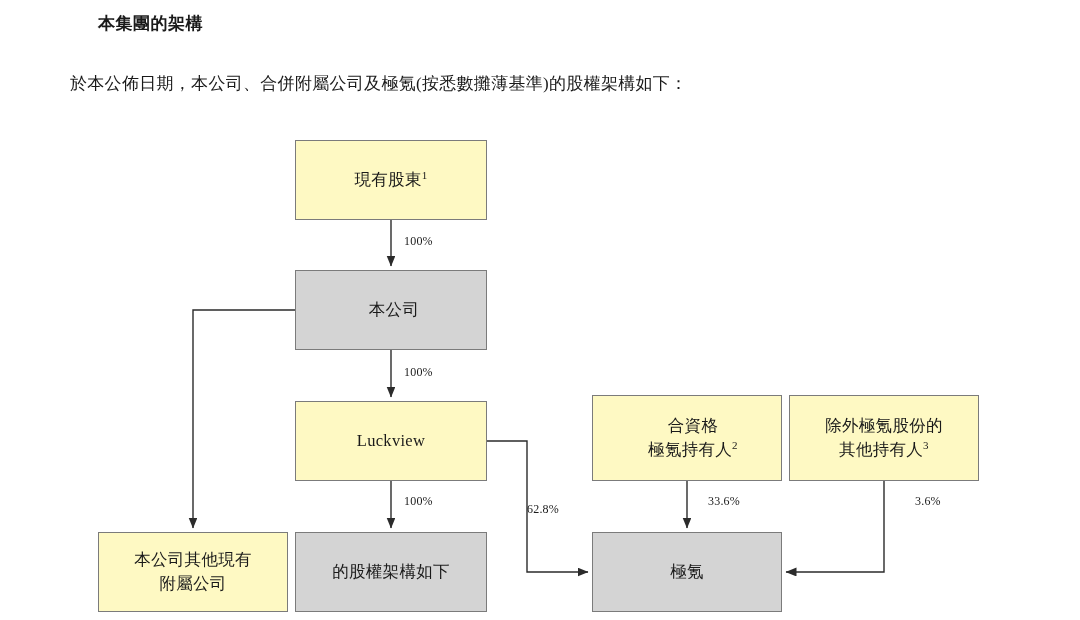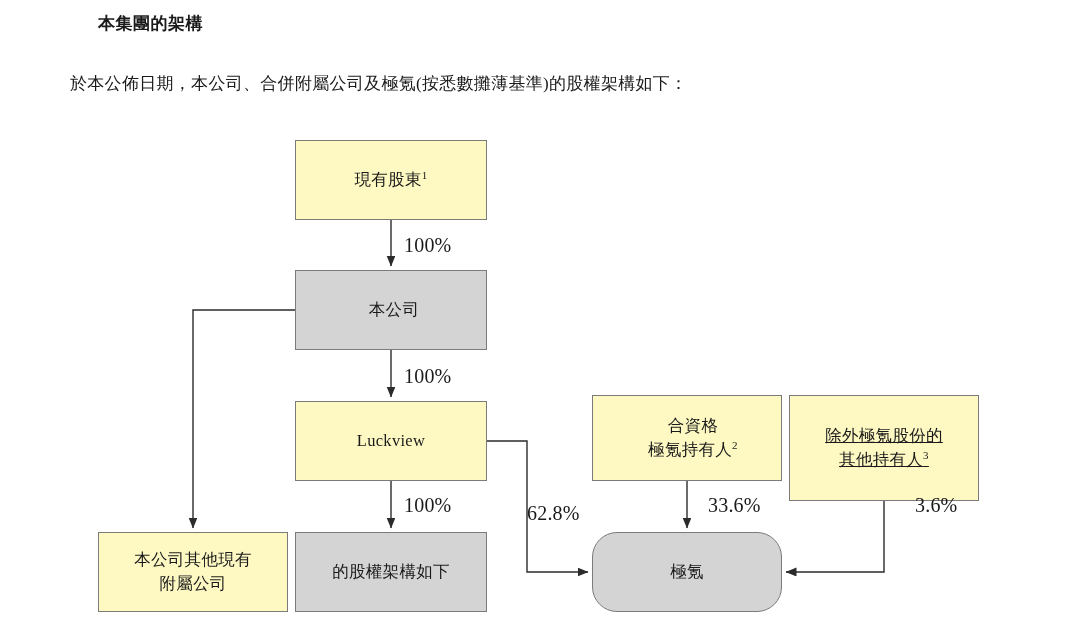--- a/index.html
+++ b/index.html
@@ -59,21 +59,21 @@
   .node.shaded {
     background: #d4d4d4;
   }
   .node .sup {
     font-size: 11px;
     vertical-align: super;
     line-height: 1;
   }
   .label {
     position: absolute;
-    font-size: 20px;
+    font-size: 12px;
     letter-spacing: 0.2px;
     white-space: nowrap;
   }
   svg.lines {
     position: absolute;
     left: 0;
     top: 0;
     width: 1080px;
     height: 620px;
     pointer-events: none;
@@ -132,26 +132,26 @@
 
     <div class="node shaded" style="left:295px;top:532px;width:192px;height:80px;">
       <span>的股權架構如下</span>
     </div>
 
     <div class="node" style="left:592px;top:395px;width:190px;height:86px;padding-left:12px;">
       <span style="white-space:pre-line;"><span>合資格
 極氪持有人</span><span class="sup">2</span></span>
     </div>
 
-    <div class="node" style="left:789px;top:395px;width:190px;height:106px;text-decoration:underline;">
+    <div class="node" style="left:789px;top:395px;width:190px;height:86px;">
       <span style="white-space:pre-line;"><span>除外極氪股份的
 其他持有人</span><span class="sup">3</span></span>
     </div>
 
-    <div class="node shaded" style="left:592px;top:532px;width:190px;height:80px;border-radius:25px;">
+    <div class="node shaded" style="left:592px;top:532px;width:190px;height:80px;">
       <span>極氪</span>
     </div>
 
     <div class="label" style="left:404px;top:234px;">100%</div>
     <div class="label" style="left:404px;top:365px;">100%</div>
     <div class="label" style="left:404px;top:494px;">100%</div>
     <div class="label" style="left:527px;top:494px;margin-top:8px;">62.8%</div>
     <div class="label" style="left:708px;top:494px;font-family:Liberation Serif, serif;">33.6%</div>
     <div class="label" style="left:915px;top:494px;">3.6%</div>
 

